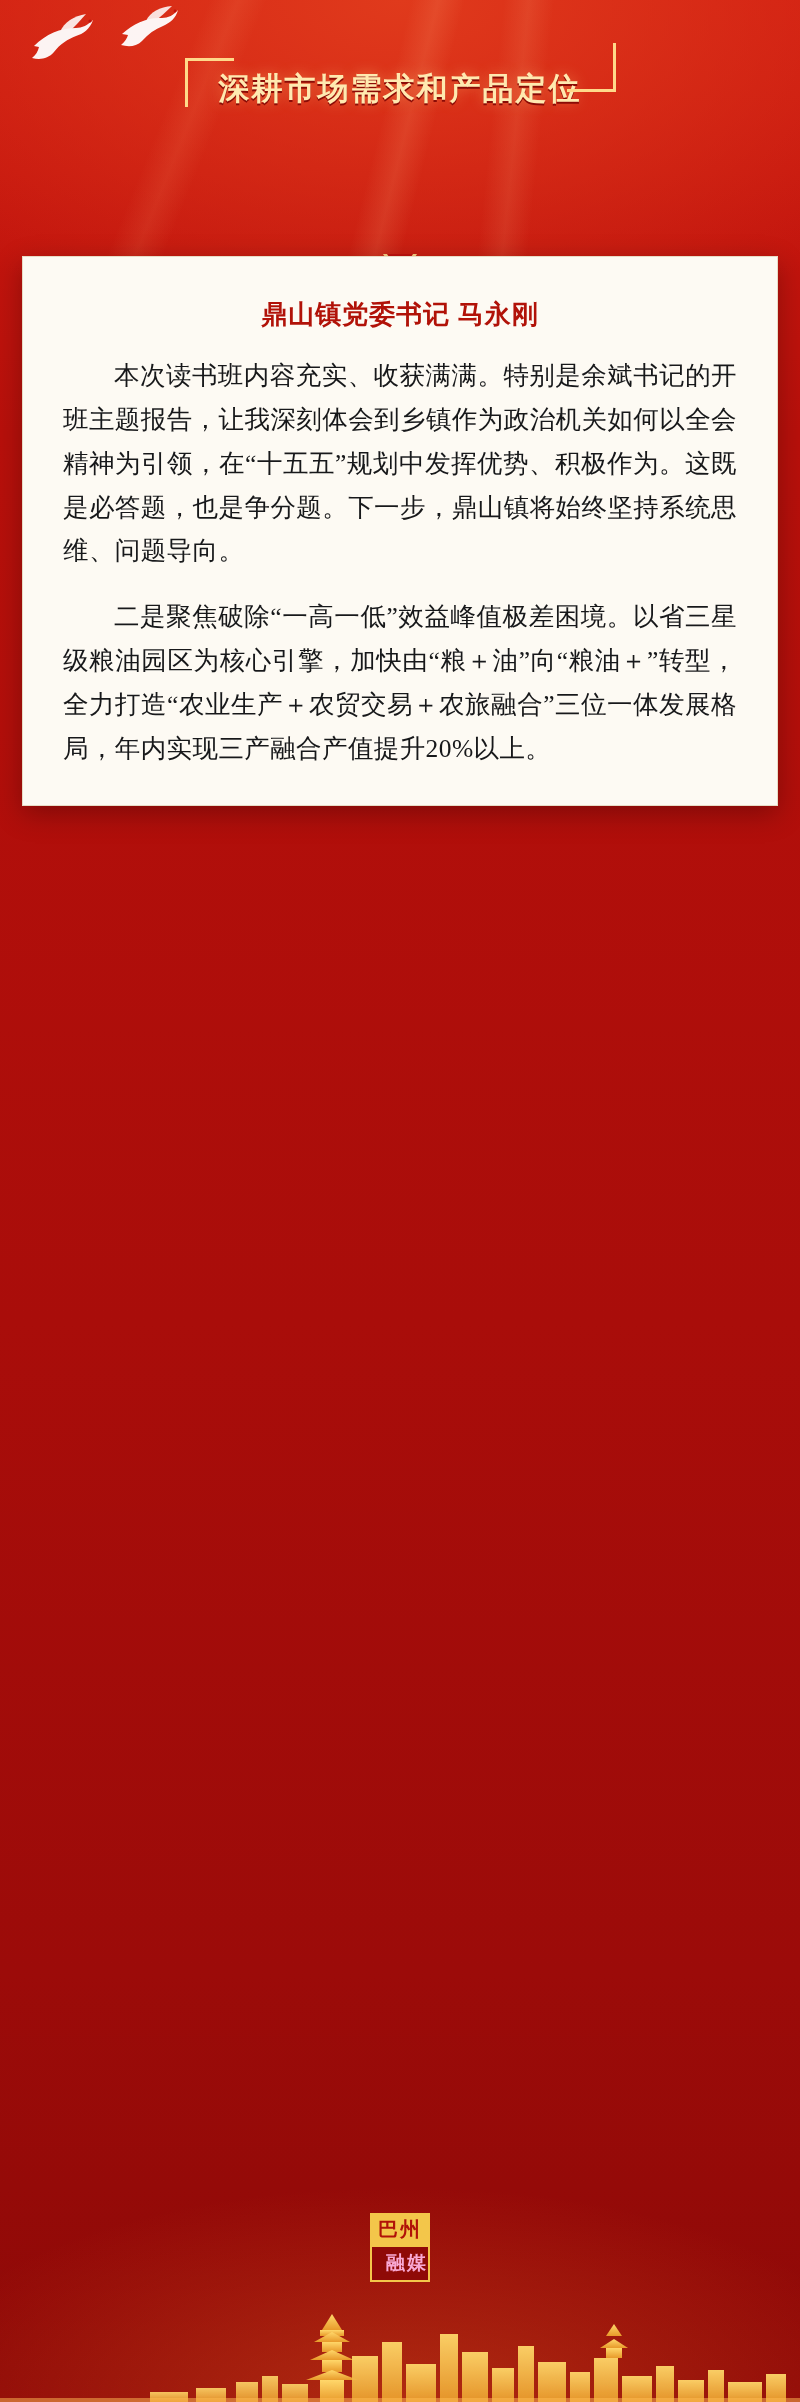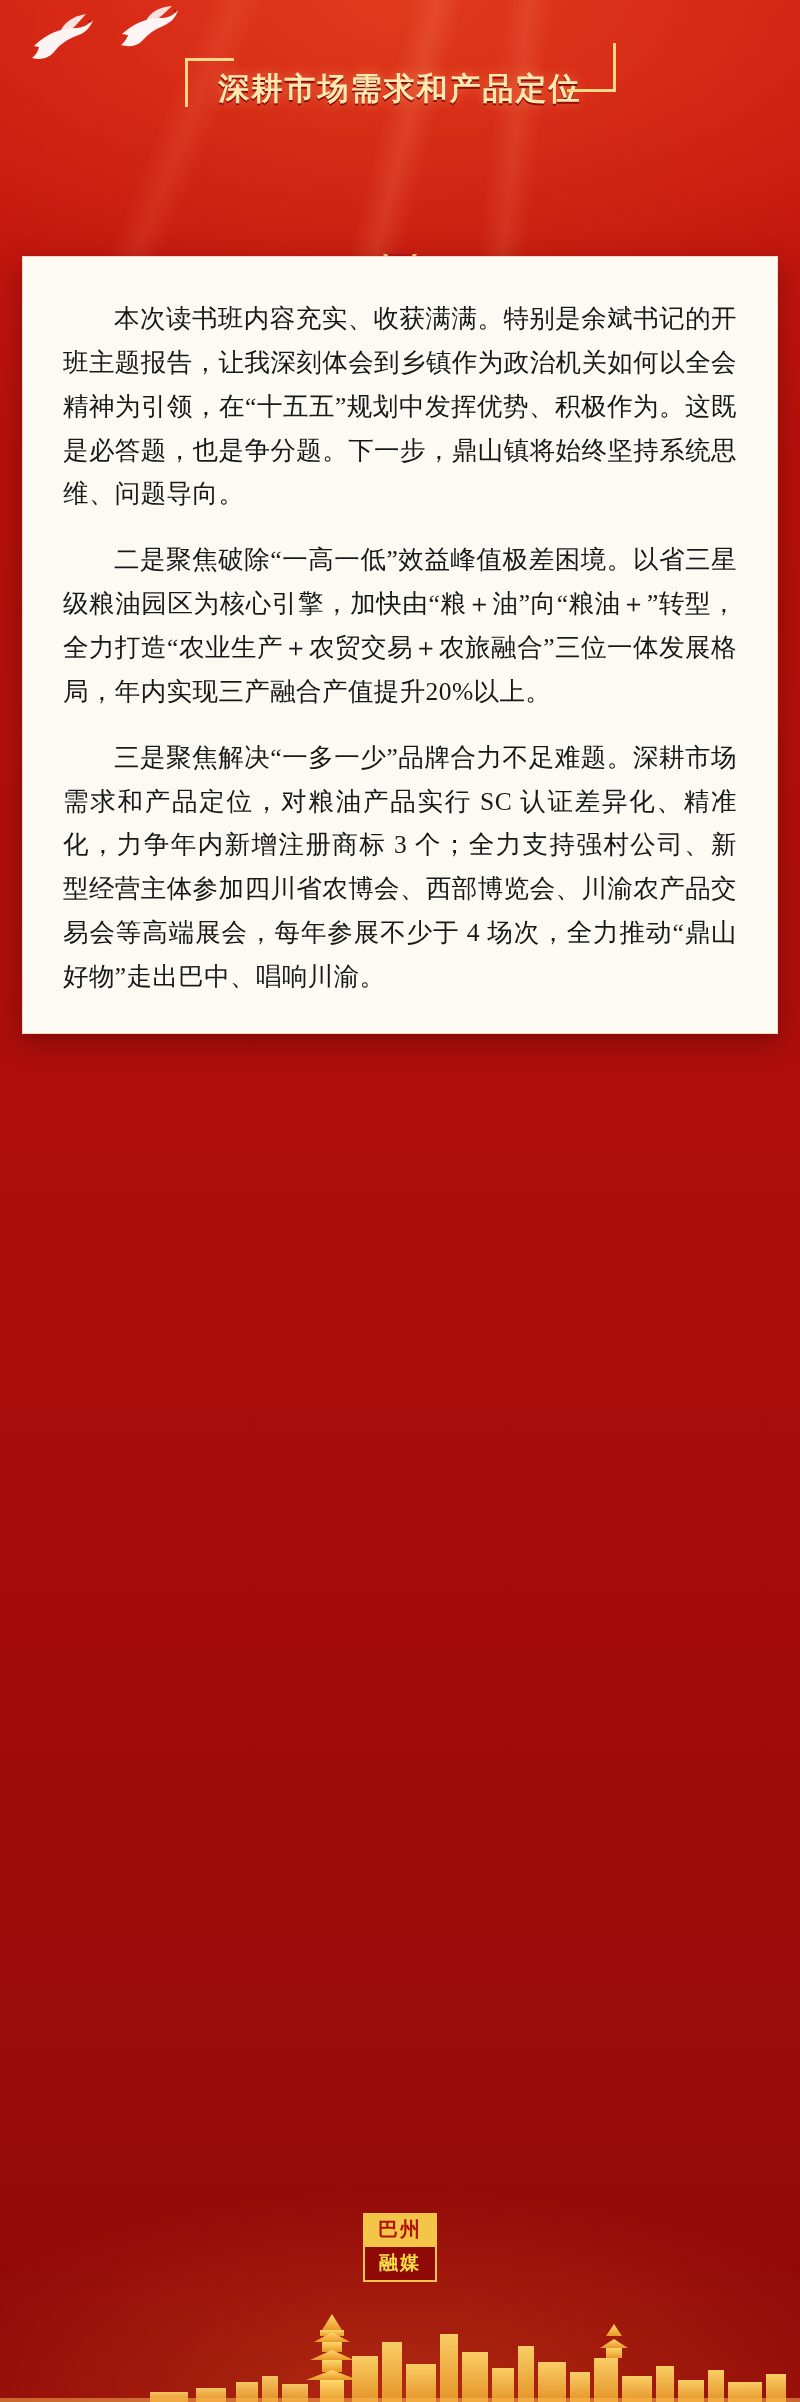--- a/index.html
+++ b/index.html
@@ -152,43 +152,44 @@
     letter-spacing: 0.4px;
   }
   .body-text p:last-child { margin-bottom: 0; }
 
   
   .footer-logo {
     position: absolute;
     left: 50%;
     transform: translateX(-50%);
     bottom: 120px;
-    width: 74px;
+    width: 60px;
     text-align: center;
   }
   .footer-logo .lg-top,
   .footer-logo .lg-bot {
     display: block;
     font-family: "Liberation Sans", sans-serif;
     font-weight: bold;
     letter-spacing: 2px;
   }
   .footer-logo .lg-top {
     background: #f3c64a;
     color: #b11208;
     font-size: 20px;
     padding: 3px 0 4px 0;
   }
   .footer-logo .lg-bot {
     background: #8f0a07;
-    color: #fde047;
+    color: #f9a8d4;
     font-size: 19px;
     padding: 3px 0 4px 0;
     border: 2px solid #f3c64a;
     border-top: none;
+    text-align: right;
   }
 
   
   .skyline {
     position: absolute;
     left: 0; right: 0; bottom: 0;
     height: 130px;
     pointer-events: none;
   }
 </style>
@@ -215,24 +216,24 @@
 
   <div class="title-wrap">
     <div class="title-frame">
       <div class="title-line l1">深耕市场需求和产品定位</div>
     </div>
     <div class="tail"></div>
     <div class="tail-inner"></div>
   </div>
 
   <div class="card">
+    <h1 class="card-heading">鼎山镇党委书记 马永刚</h1>
     <div class="body-text">
       <p>本次读书班内容充实、收获满满。特别是余斌书记的开班主题报告，让我深刻体会到乡镇作为政治机关如何以全会精神为引领，在“十五五”规划中发挥优势、积极作为。这既是必答题，也是争分题。下一步，鼎山镇将始终坚持系统思维、问题导向。</p>
       <p>二是聚焦破除“一高一低”效益峰值极差困境。以省三星级粮油园区为核心引擎，加快由“粮＋油”向“粮油＋”转型，全力打造“农业生产＋农贸交易＋农旅融合”三位一体发展格局，年内实现三产融合产值提升20%以上。</p>
-      <p>三是聚焦解决“一多一少”品牌合力不足难题。深耕市场需求和产品定位，对粮油产品实行 SC 认证差异化、精准化，力争年内新增注册商标 3 个；全力支持强村公司、新型经营主体参加四川省农博会、西部博览会、川渝农产品交易会等高端展会，每年参展不少于 4 场次，全力推动“鼎山好物”走出巴中、唱响川渝。</p>
     </div>
   </div>
 
   <div class="glow-bottom"></div>
 
   <div class="footer-logo">
     <span class="lg-top">巴州</span>
     <span class="lg-bot">融媒</span>
   </div>
 

